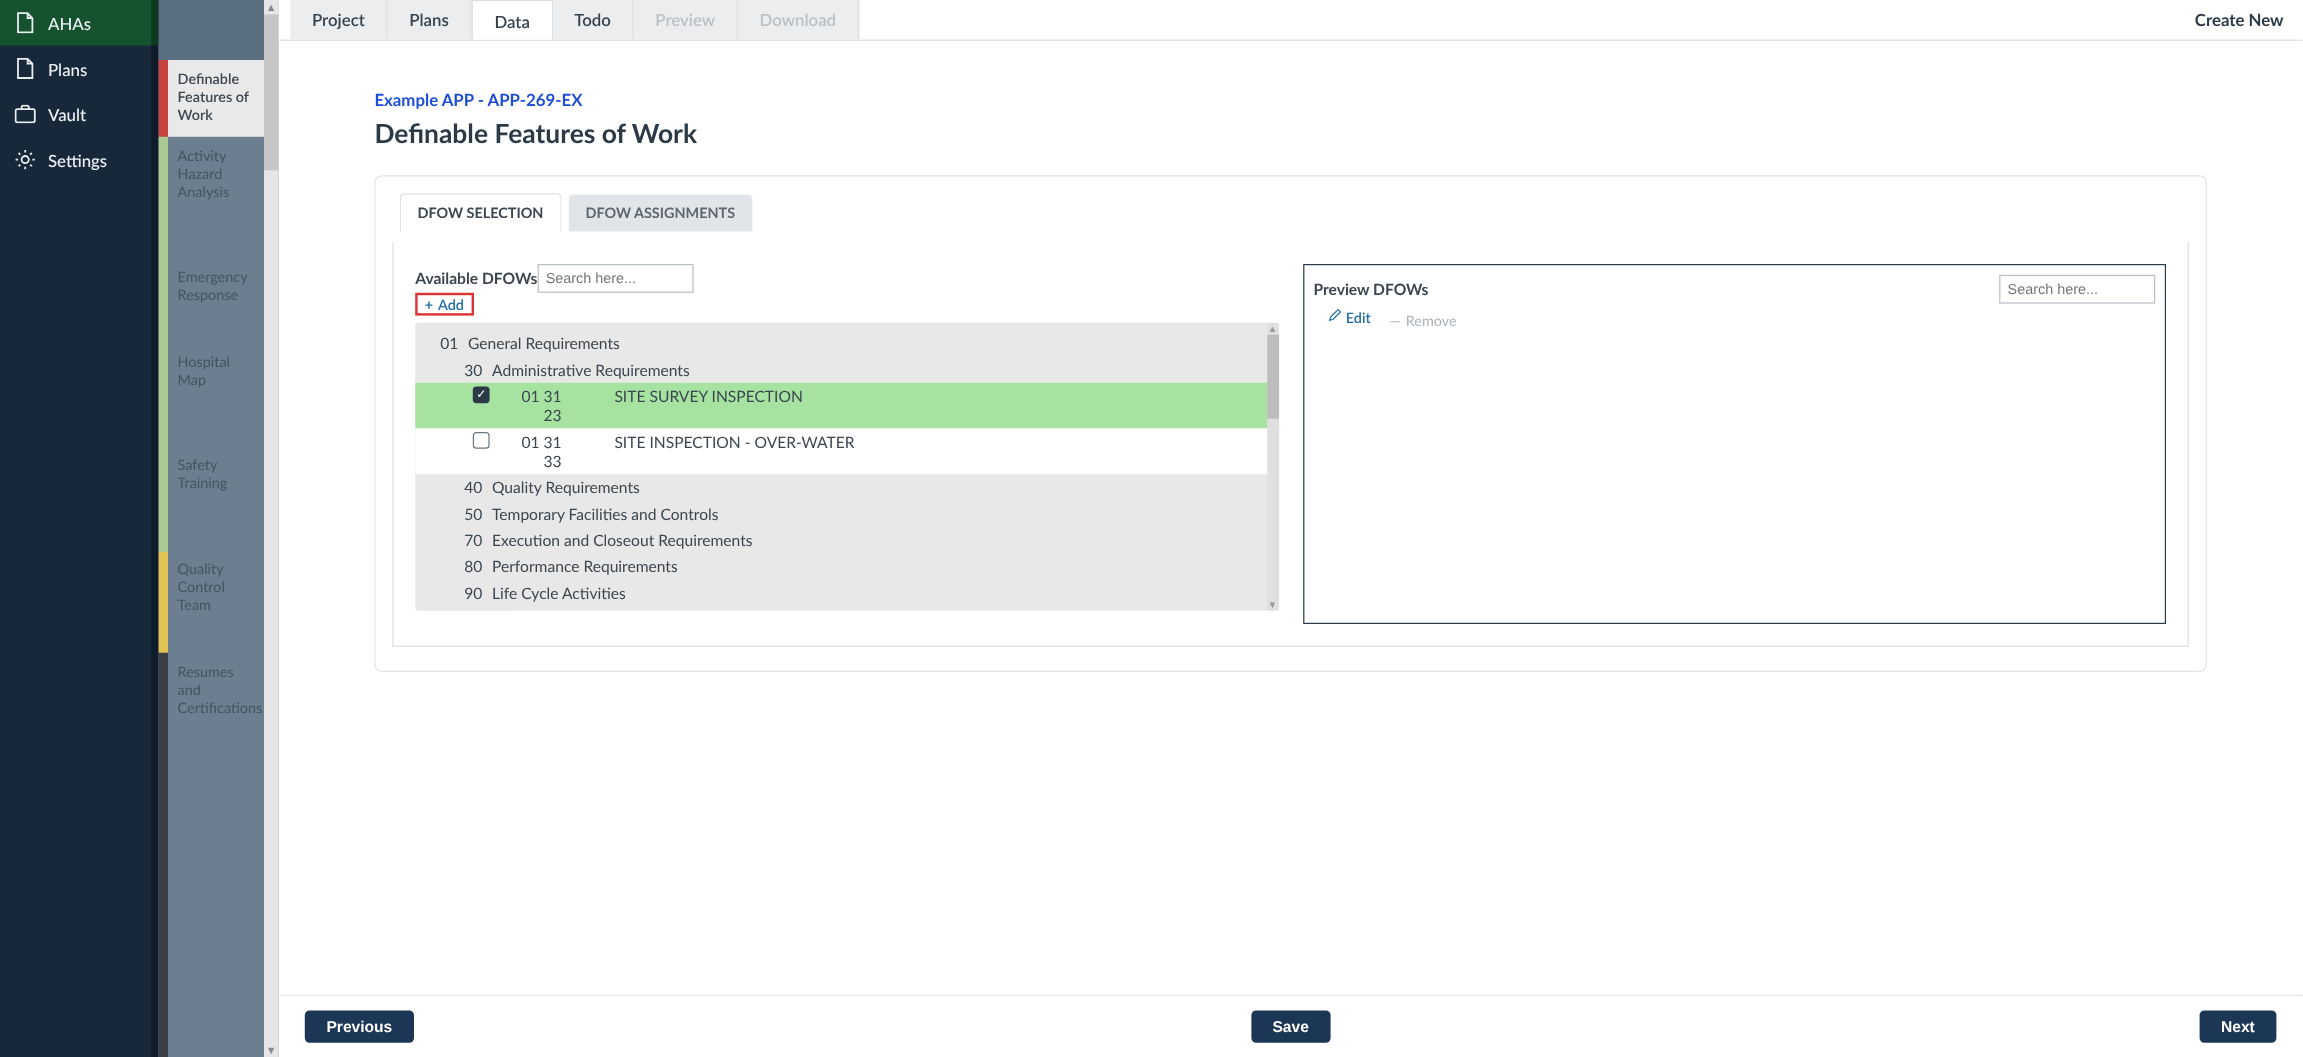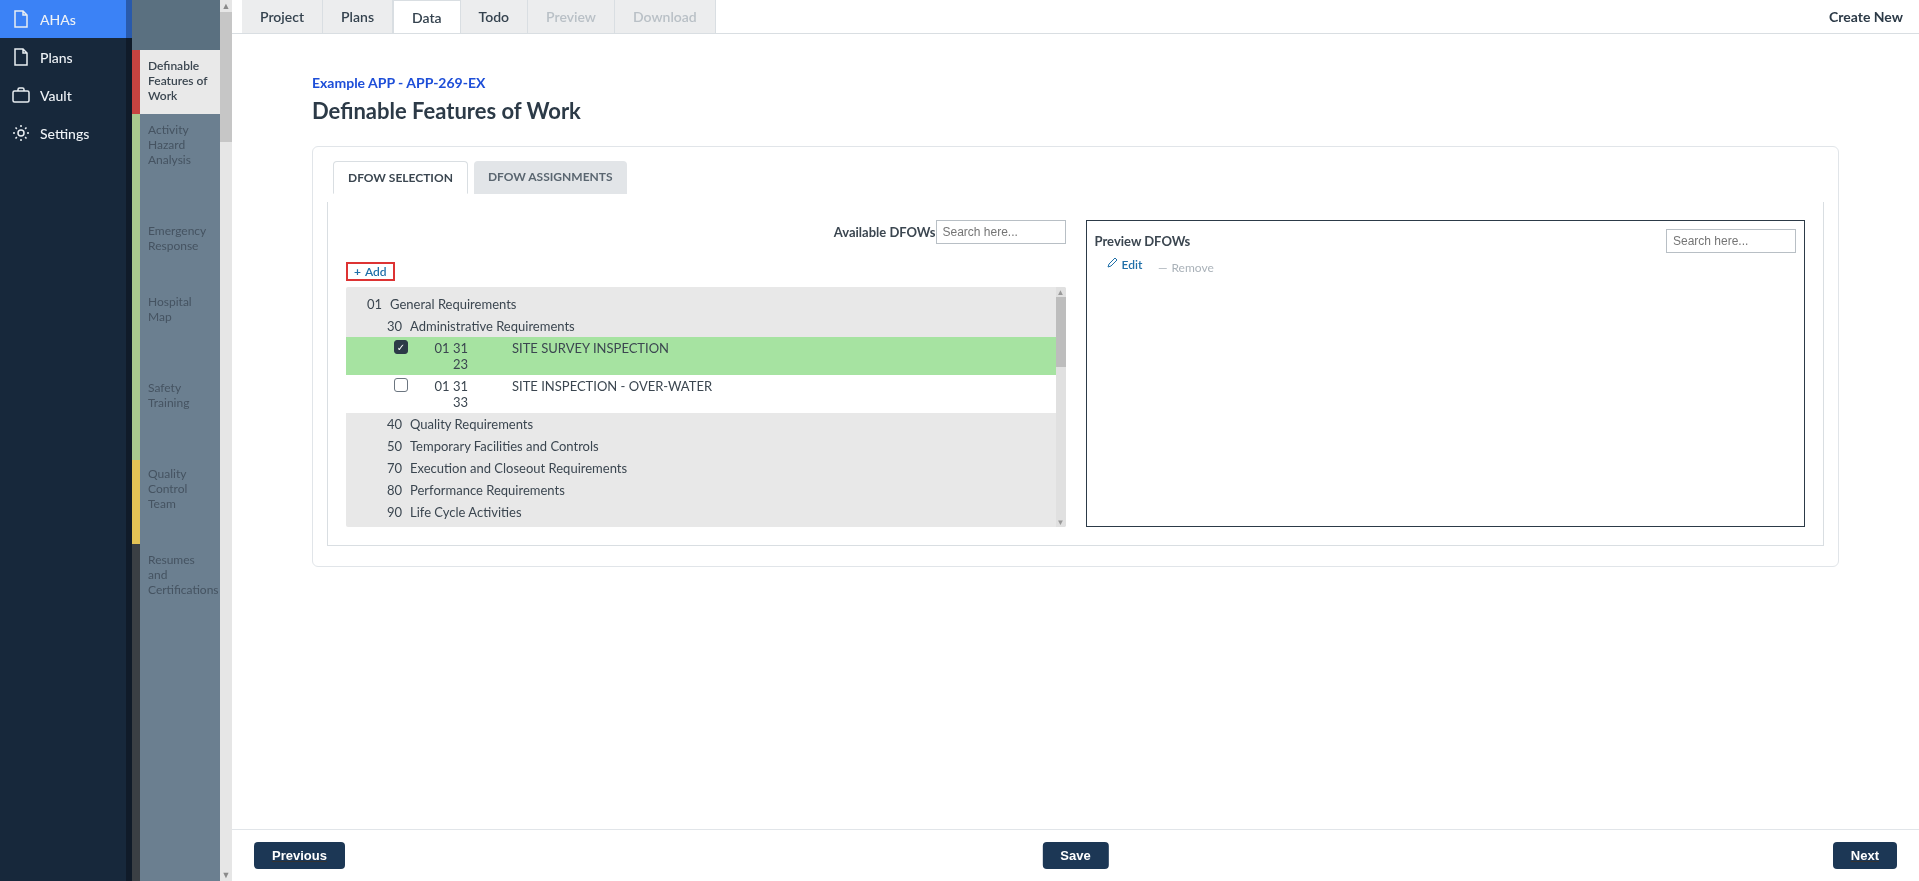--- a/index.html
+++ b/index.html
@@ -11,21 +11,21 @@
     width: 132px; min-width: 132px; height: 100vh; background: #17283b; color: #e9eef2;
     display: flex; flex-direction: column; position: relative;
   }
   .sidebar-primary::after {
     content: ""; position: absolute; right: 0; top: 0; bottom: 0; width: 6px;
     background: rgba(0,0,0,0.3); pointer-events: none;
   }
   .nav-item { display: flex; align-items: center; gap: 10px; padding: 10px 12px; cursor: pointer; }
   .nav-item .icon { width: 18px; height: 18px; display: inline-flex; align-items: center; justify-content: center; }
   .nav-item .label { color: #eef2f6; font-weight: 500; }
-  .nav-item.active { background: #3b82f6; }
+  .nav-item.active { background: #14532d; }
 
   
   .sidebar-strip { width: 100px; min-width: 100px; height: 100vh; background: #6b7f90; display: flex; }
   .strip-color { width: 8px; display: flex; flex-direction: column; }
   .strip-seg { flex: none; width: 8px; }
   .strip-list { flex: 1; background: #6b7f90; position: relative; }
   .strip-block { position: absolute; left: 0; right: 0; padding: 8px 8px; cursor: pointer; }
   .strip-block .txt { font-size: 12px; color: #455361; line-height: 1.25; }
   .strip-block.active { background: #e9e9e9; }
   .strip-block.active .txt { color: #3b4650; font-weight: 600; }
@@ -42,28 +42,28 @@
   .tab.disabled { color: #b9c0c6; cursor: default; }
   .tabbar .spacer { flex: 1; }
   .tabbar .link-right { align-self: center; padding: 0 16px; font-weight: 700; color: #2c3a47; cursor: pointer; }
 
   .content { flex: 1; overflow: auto; padding: 40px 80px 20px 80px; }
   .crumb { color: #1d4ed8; font-weight: 700; margin-bottom: 6px; font-size: 14px; }
   .page-title { color: #2c3a47; font-weight: 700; font-size: 22px; margin-bottom: 22px; }
 
   .panel { border: 1px solid #e1e5e9; border-radius: 6px; padding: 14px 14px 20px 14px; }
 
-  .subtabs { display: flex; gap: 6px; margin-bottom: 8px; position: relative; margin-left: 6px; }
+  .subtabs { display: flex; gap: 6px; margin-bottom: 8px; position: relative; margin-left: 6px; align-items: center; }
   .subtab { padding: 8px 14px; font-weight: 700; font-size: 12px; color: #5a6670; background: #e2e5e8; border-radius: 4px 4px 0 0; cursor: pointer; }
   .subtab.active { background: #fff; border: 1px solid #d9dee2; border-bottom-color: #fff; color: #3b4650; }
 
   .columns { display: flex; gap: 20px; border: 1px solid #d9dee2; border-top: none; padding: 18px; }
 
   .col { flex: 1; display: flex; flex-direction: column; }
-  .col-header { display: flex; align-items: center; justify-content: flex-end; margin-bottom: 18px; }
+  .col-header { display: flex; align-items: center; justify-content: flex-start; margin-bottom: 0; }
   .col-title { font-weight: 700; color: #3b4650; font-size: 13px; }
   .search { height: 24px; width: 130px; border: 1px solid #b8bfc5; padding: 2px 6px; font-size: 12px; color: #666; }
   .add-link { display: inline-flex; align-items: center; gap: 4px; color: #1f6fa8; font-size: 12px; font-weight: 600; border: 2px solid #d33; padding: 0 6px; margin-bottom: 6px; cursor: pointer; }
   .edit-link { display: inline-flex; gap: 4px; color: #1f6fa8; font-size: 12px; font-weight: 600; margin-left: 12px; cursor: pointer; }
   .remove-link { display: inline-flex; align-items: center; gap: 4px; color: #aab2b9; font-size: 12px; margin-left: 12px; }
 
   .tree { border: none; background: #e8e8e8; border-radius: 2px; height: 240px; position: relative; overflow: hidden; }
   .tree-inner { padding: 6px 0; }
   .tree-row { display: flex; padding: 3px 8px; font-size: 13px; color: #3b4650; cursor: pointer; }
   .tree-row.lvl1 { padding-left: 6px; }
@@ -79,21 +79,21 @@
   .tree-scroll .arrow { height: 10px; font-size: 8px; text-align: center; color: #999; }
   .tree-scroll .thumb { position: absolute; top: 10px; left: 0; right: 0; height: 70px; background: #bdbdbd; }
 
   .selected-box { flex: 1; border: 1px solid #2c3a47; min-height: 300px; padding: 8px; }
   .selected-col-hdr { display: flex; align-items: center; justify-content: space-between; }
 
   .footer { border-top: 1px solid #e1e5e9; padding: 12px 22px; display: flex; align-items: center; }
   .btn { background: #1c3755; color: #fff; border: none; border-radius: 4px; padding: 6px 18px; font-weight: 600; font-size: 13px; cursor: pointer; }
   .footer .spacer { flex: 1; }
   .footer .center { position: absolute; left: 50%; transform: translateX(-50%); }
-  .footer { position: relative; text-decoration: underline; }
+  .footer { position: relative; }
 
   svg { display: block; }
 </style>
 </head>
 <body>
 
 <nav class="sidebar-primary">
   <div class="nav-item active">
     <span class="icon">
       <svg width="16" height="18" viewBox="0 0 16 18">

